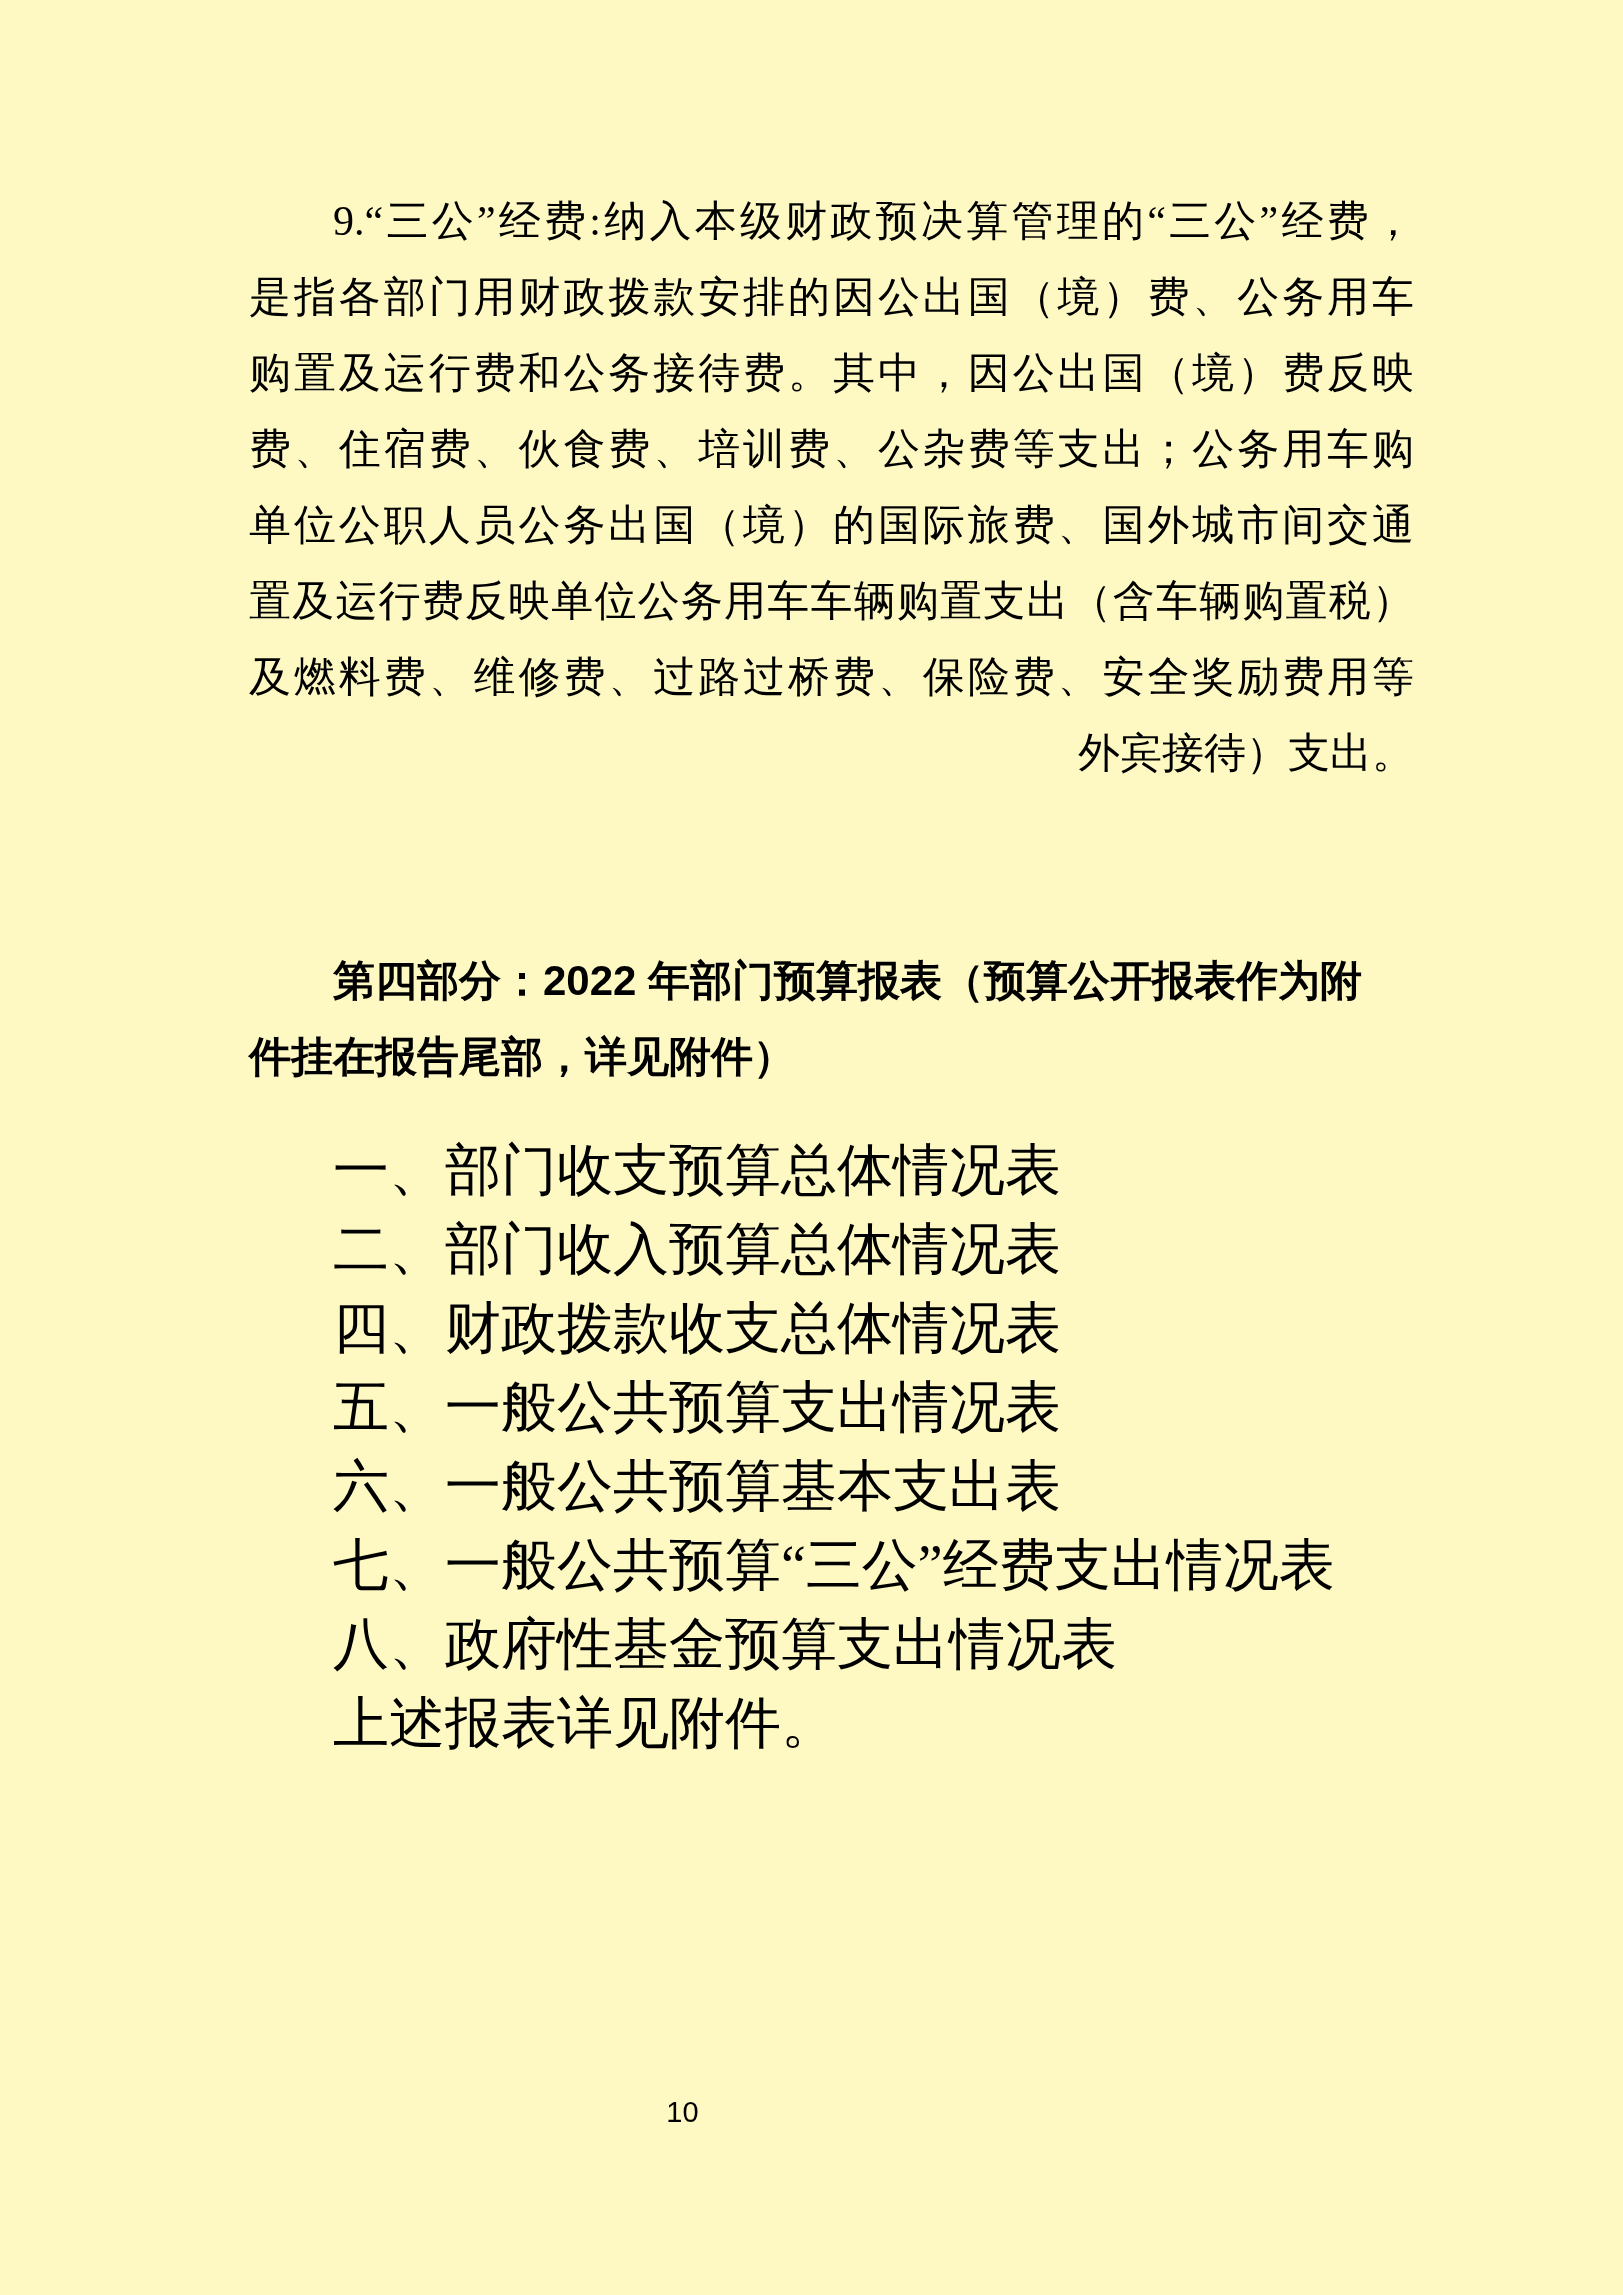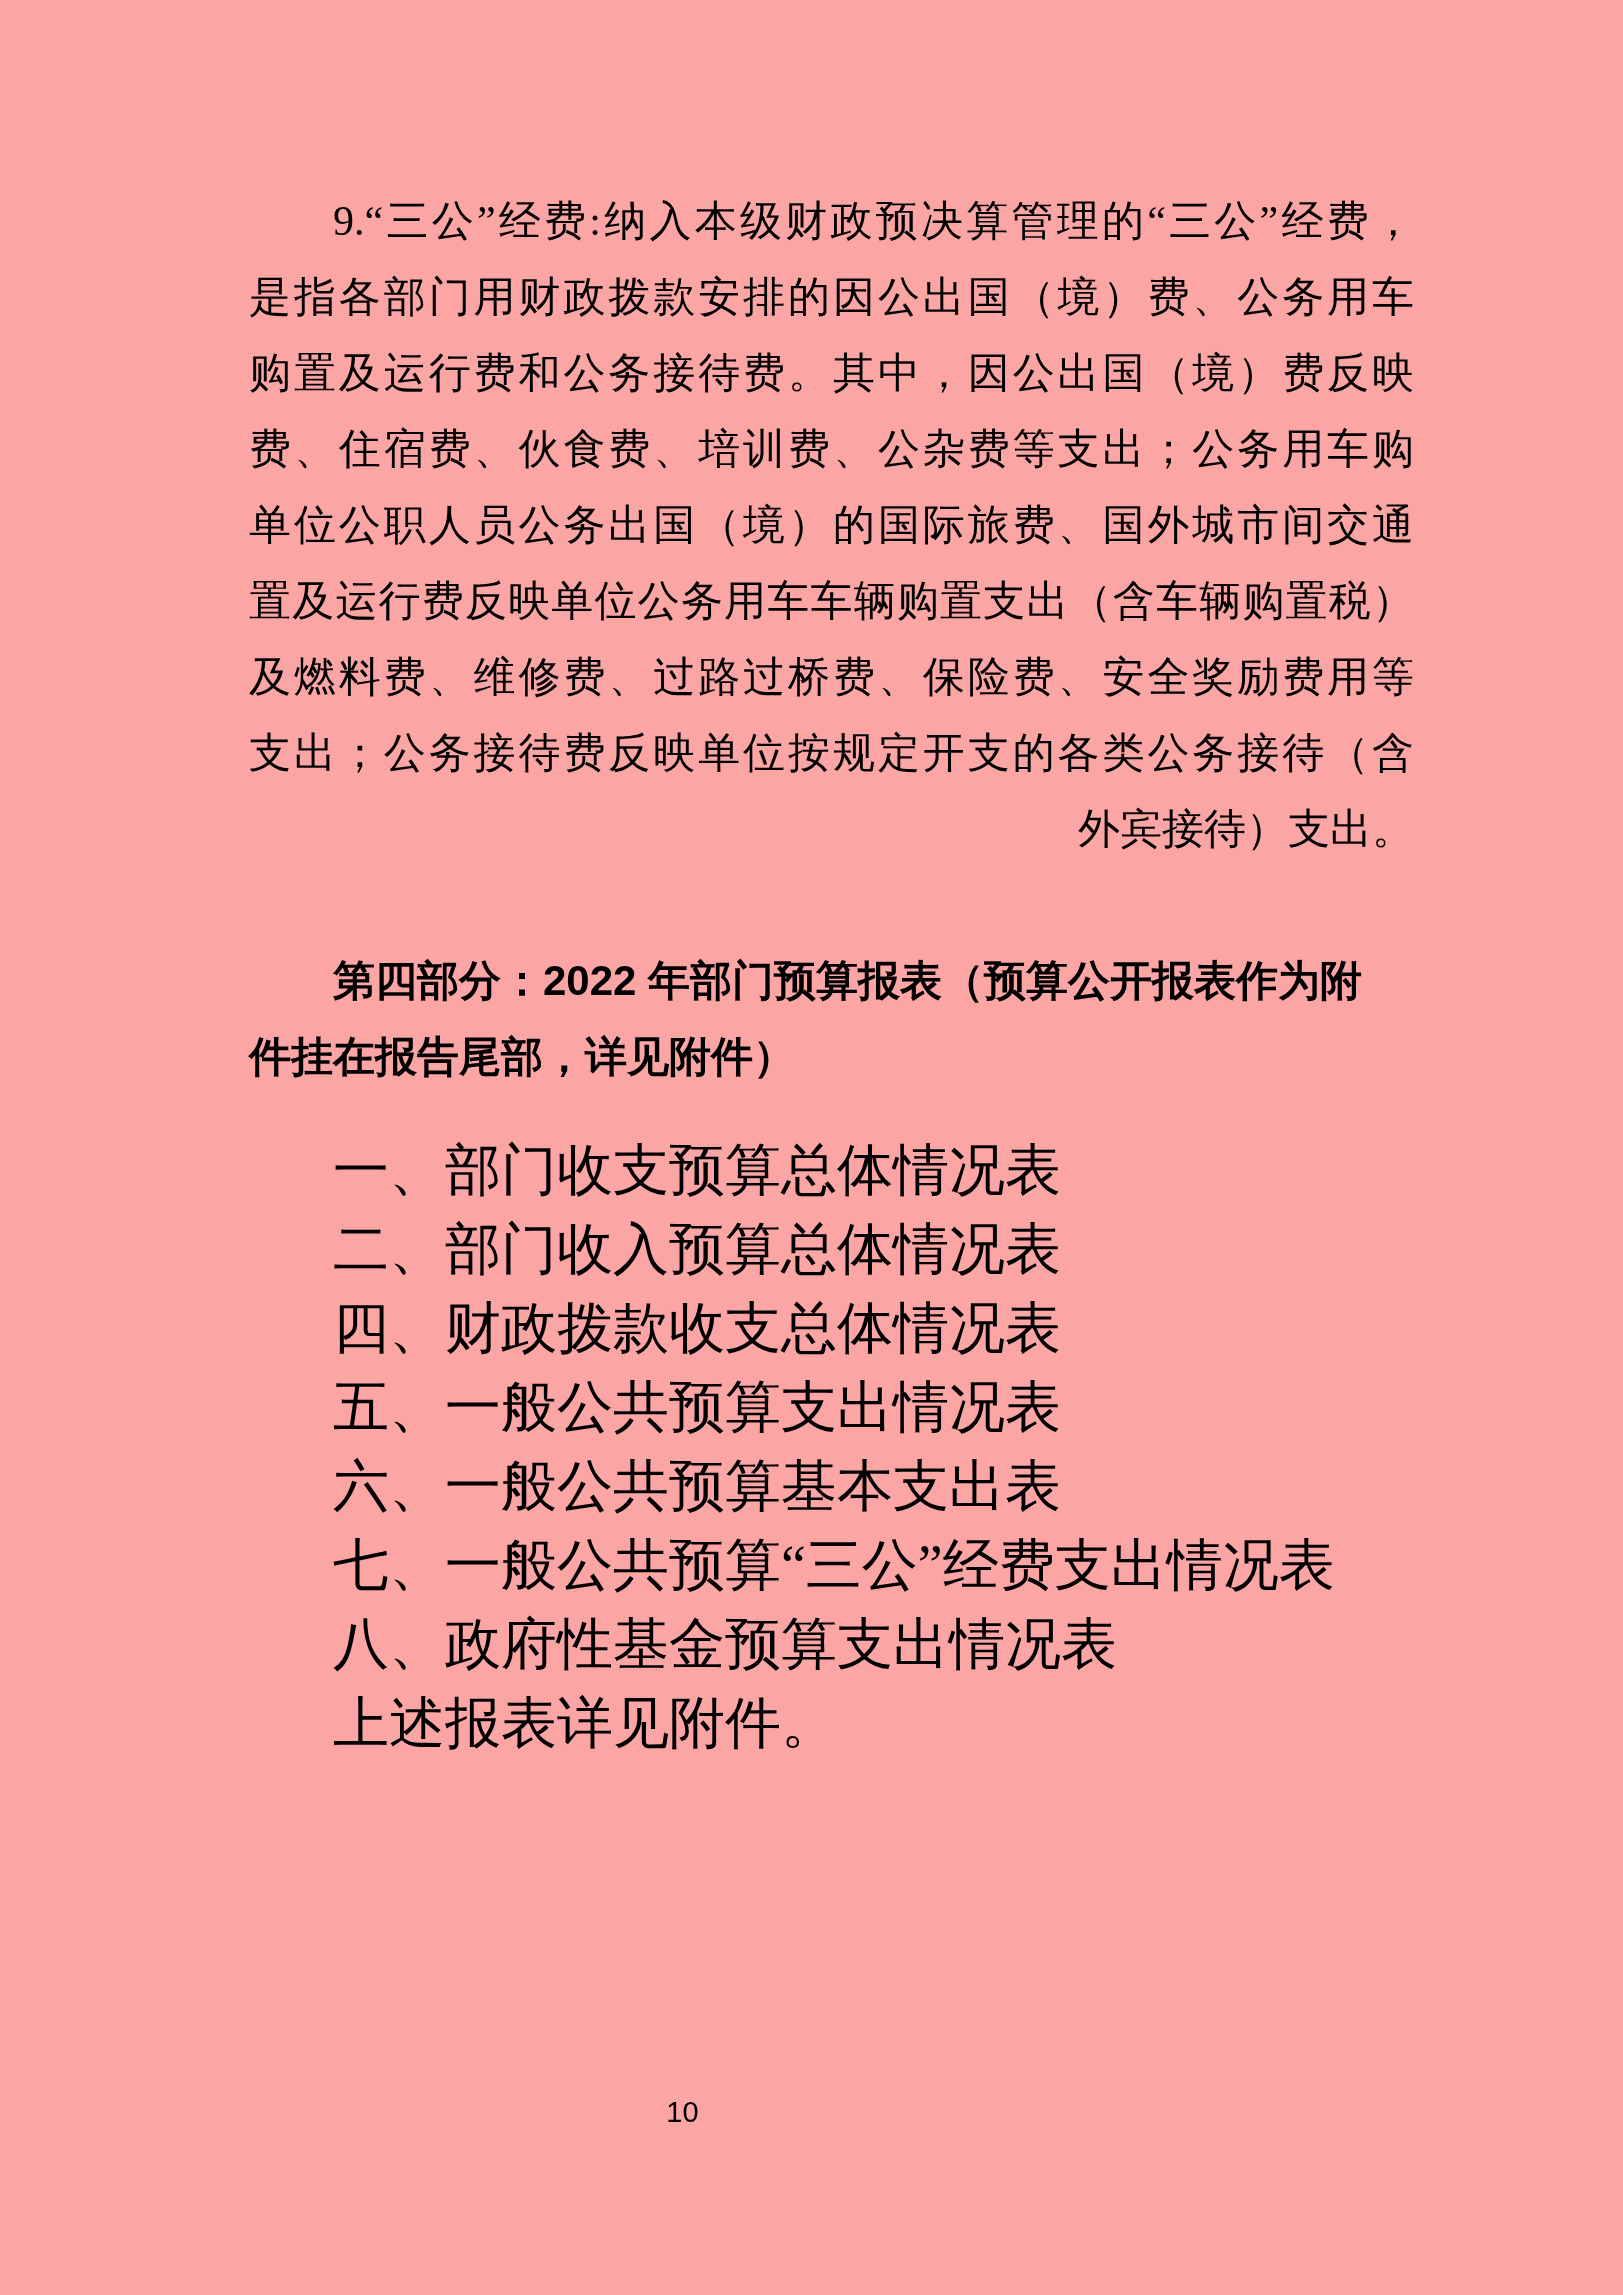--- a/index.html
+++ b/index.html
@@ -4,21 +4,21 @@
 <style>
   html, body {
     margin: 0;
     padding: 0;
     background: #9b9b9b;
   }
   .page {
     position: relative;
     width: 1623px;
     height: 2295px;
-    background: #fca5a5;
+    background: #fef9c3;
     color: #000000;
     overflow: hidden;
     font-family: "Liberation Serif", serif;
   }
   .content {
     position: absolute;
     left: 249px;
     width: 1165px;
   }
   
@@ -85,21 +85,20 @@
 <div class="page">
 
   <div class="content para">
     <div class="body-line first">9.“三公”经费:纳入本级财政预决算管理的“三公”经费，</div>
     <div class="body-line">是指各部门用财政拨款安排的因公出国（境）费、公务用车</div>
     <div class="body-line">购置及运行费和公务接待费。其中，因公出国（境）费反映</div>
     <div class="body-line">费、住宿费、伙食费、培训费、公杂费等支出；公务用车购</div>
     <div class="body-line">单位公职人员公务出国（境）的国际旅费、国外城市间交通</div>
     <div class="body-line">置及运行费反映单位公务用车车辆购置支出（含车辆购置税）</div>
     <div class="body-line">及燃料费、维修费、过路过桥费、保险费、安全奖励费用等</div>
-    <div class="body-line">支出；公务接待费反映单位按规定开支的各类公务接待（含</div>
     <div class="body-line last">外宾接待）支出。</div>
   </div>
 
   <div class="content heading">
     <div class="heading-line1">第四部分：2022 年部门预算报表（预算公开报表作为附</div>
     <div class="heading-line2">件挂在报告尾部，详见附件）</div>
   </div>
 
   <div class="content report-list">
     <div class="list-line">一、部门收支预算总体情况表</div>

